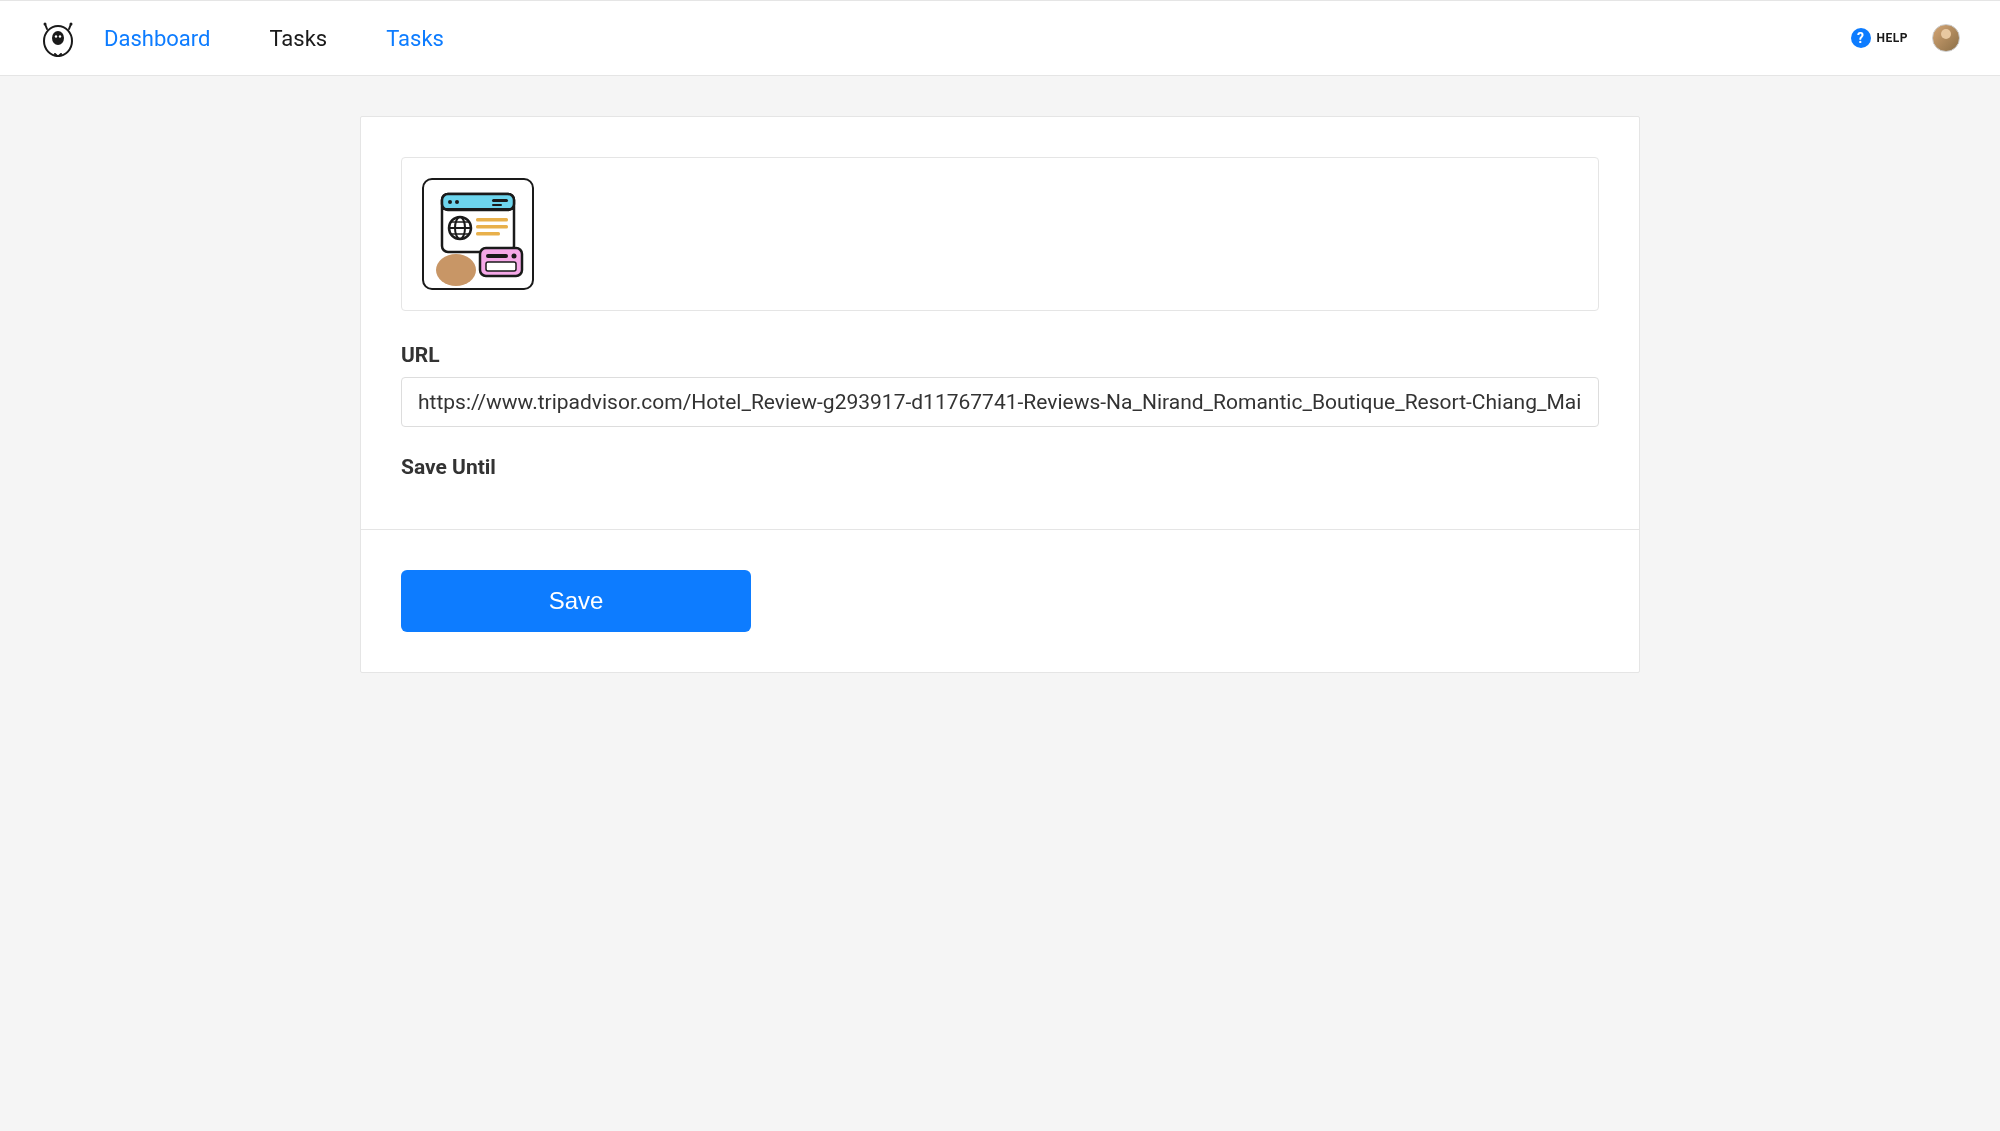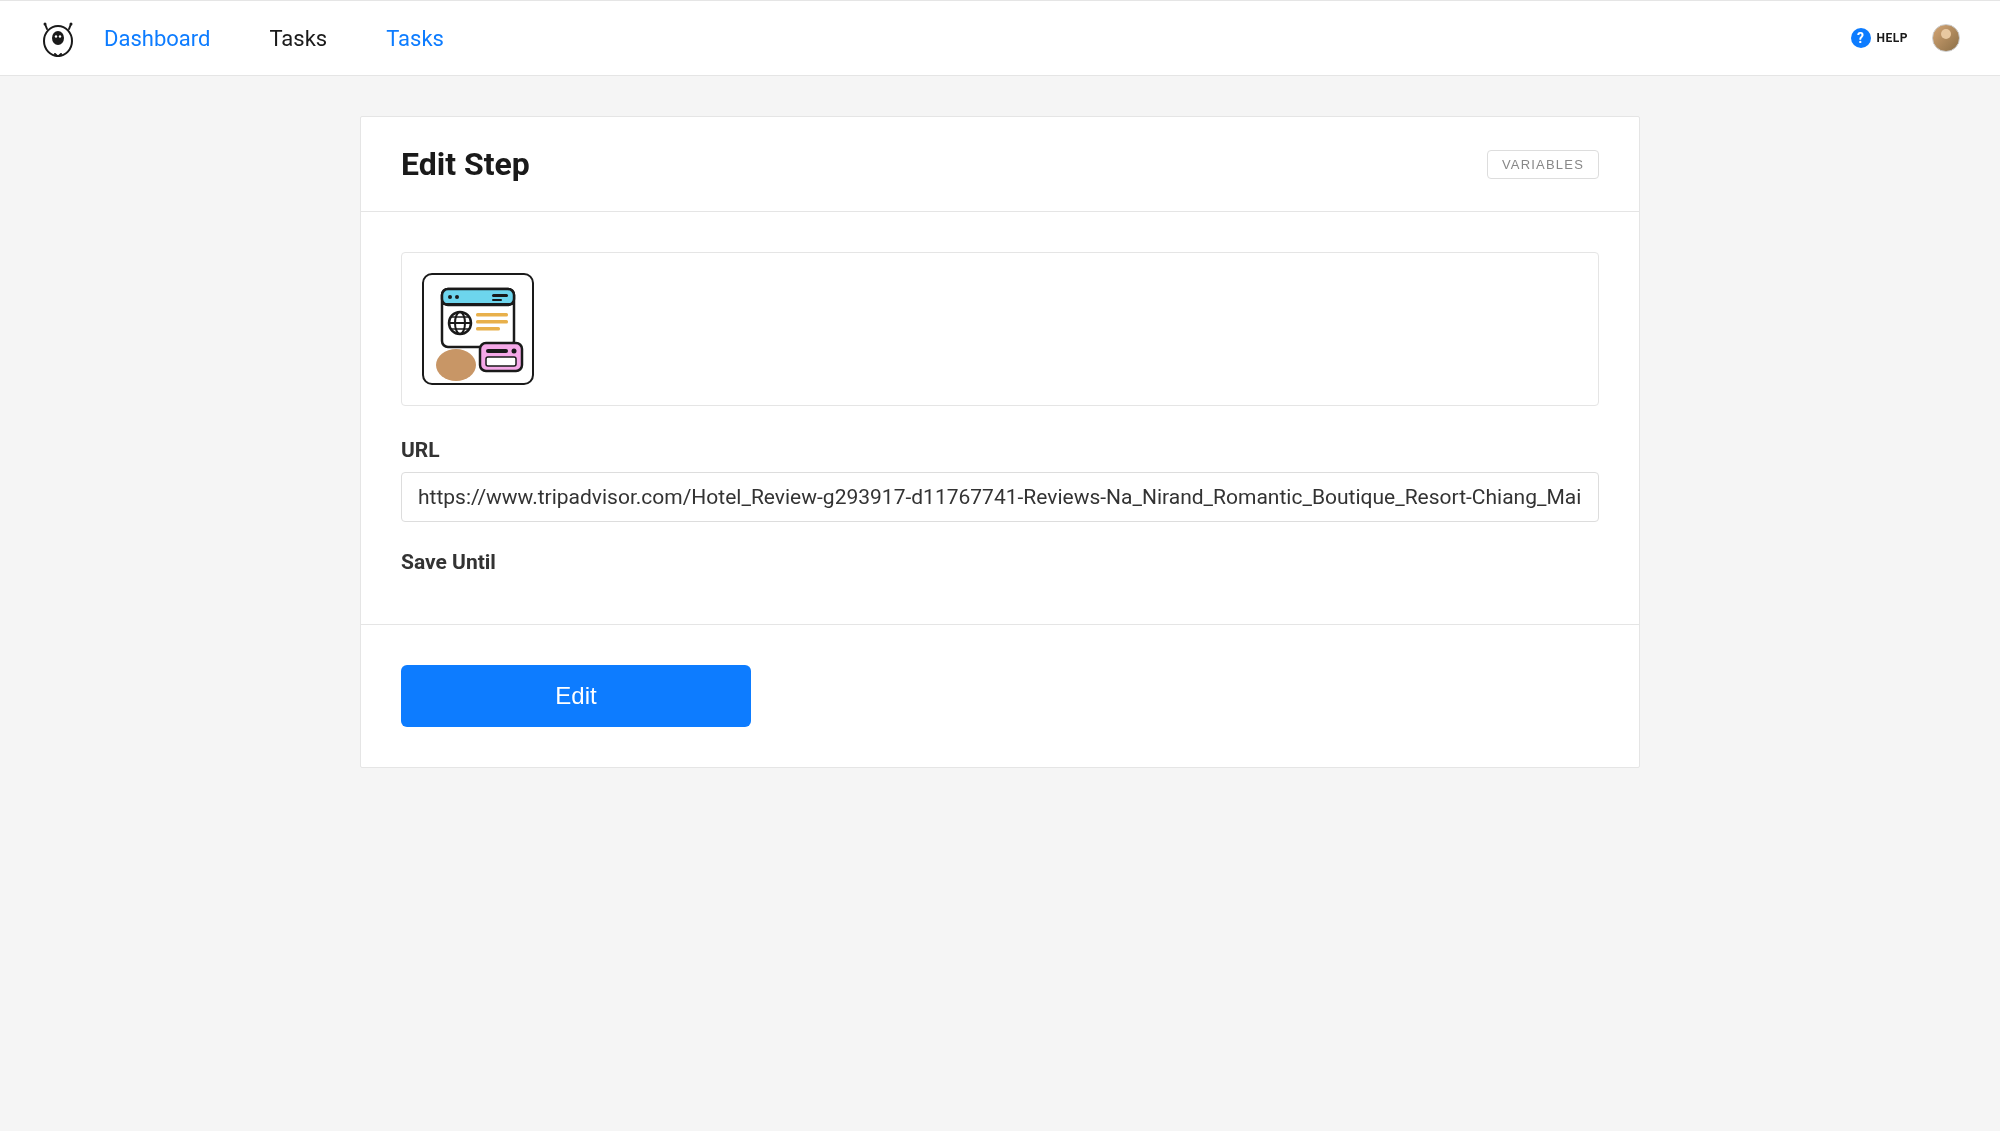--- a/index.html
+++ b/index.html
@@ -261,24 +261,20 @@
     <div class="help-link">
       <span class="help-icon">?</span>
       <span class="help-text">HELP</span>
     </div>
     <div class="avatar"></div>
   </div>
 </div>
 
 <div class="main">
   <div class="card">
-    <div class="card-header">
-      <h1 class="card-title">Edit Step</h1>
-      <button class="variables-btn">VARIABLES</button>
-    </div>
     <div class="card-body">
       <div class="step-box">
         <div class="step-icon">
           <svg width="112" height="112" viewBox="0 0 112 112">
             <rect x="18" y="14" width="72" height="58" rx="6" fill="#fff" stroke="#1a1a1a" stroke-width="2.5"></rect>
             <rect x="18" y="14" width="72" height="16" rx="6" fill="#6dd5ed" stroke="#1a1a1a" stroke-width="2.5"></rect>
             <rect x="18" y="28" width="72" height="2" fill="#1a1a1a"></rect>
             <circle cx="26" cy="22" r="2" fill="#1a1a1a"></circle>
             <circle cx="33" cy="22" r="2" fill="#1a1a1a"></circle>
             <rect x="68" y="19" width="16" height="3" rx="1.5" fill="#1a1a1a"></rect>
@@ -304,16 +300,16 @@
       <div class="field">
         <label class="field-label">URL</label>
         <input class="field-input" type="text" value="https://www.tripadvisor.com/Hotel_Review-g293917-d11767741-Reviews-Na_Nirand_Romantic_Boutique_Resort-Chiang_Mai.html" style="">
       </div>
 
       <div class="field" style="margin-bottom:0;">
         <label class="field-label">Save Until</label>
       </div>
     </div>
     <div class="card-footer">
-      <button class="save-btn">Edit</button>
+      <button class="save-btn">Save</button>
     </div>
   </div>
 </div>
 
 </body></html>

